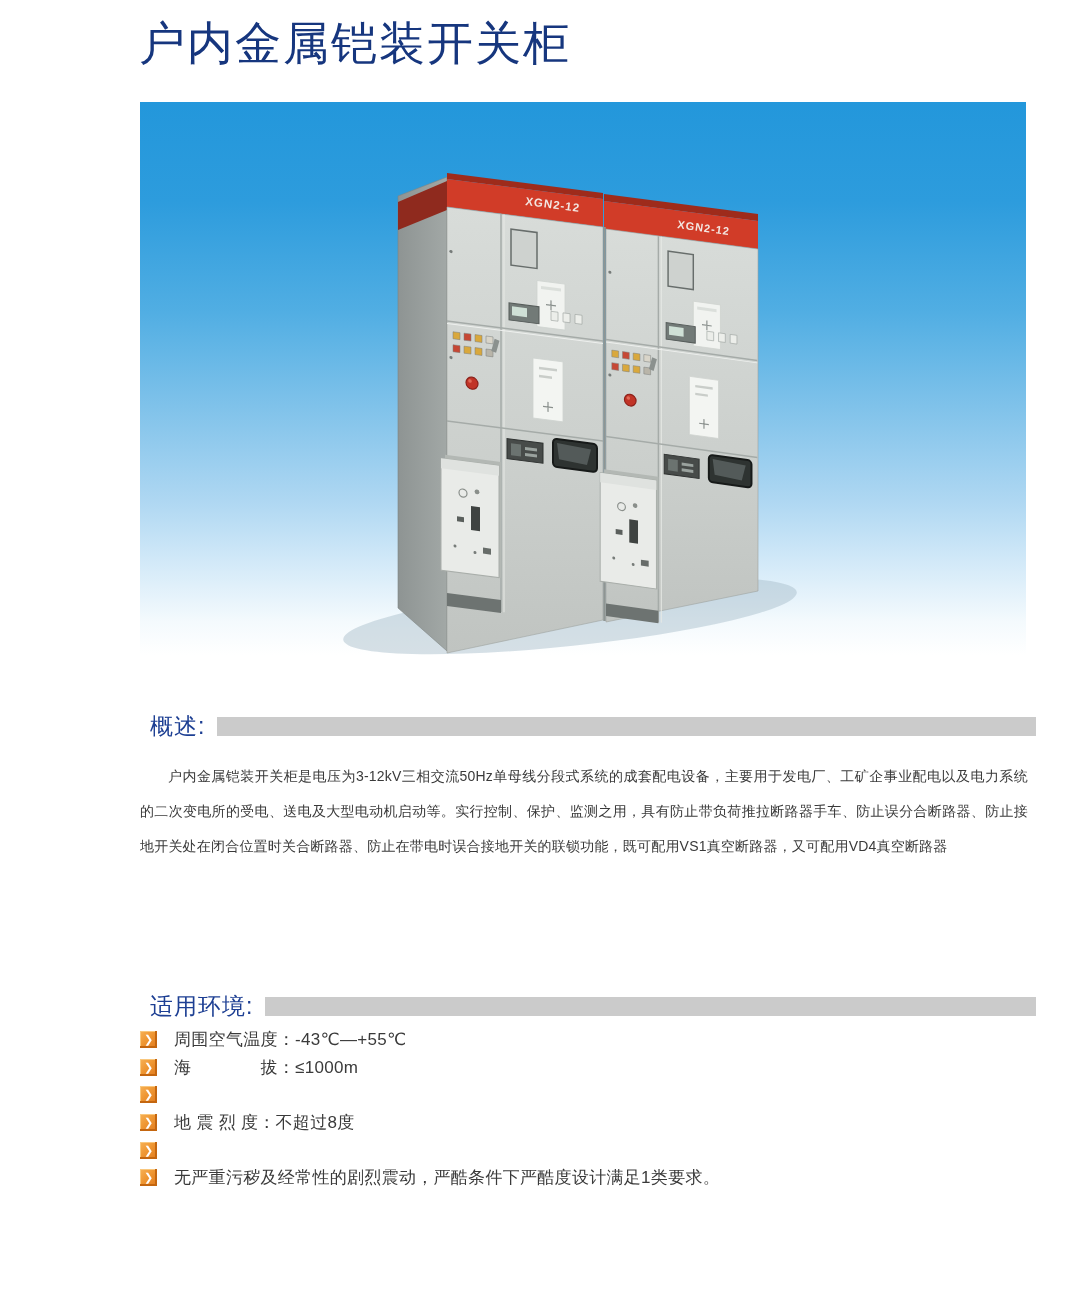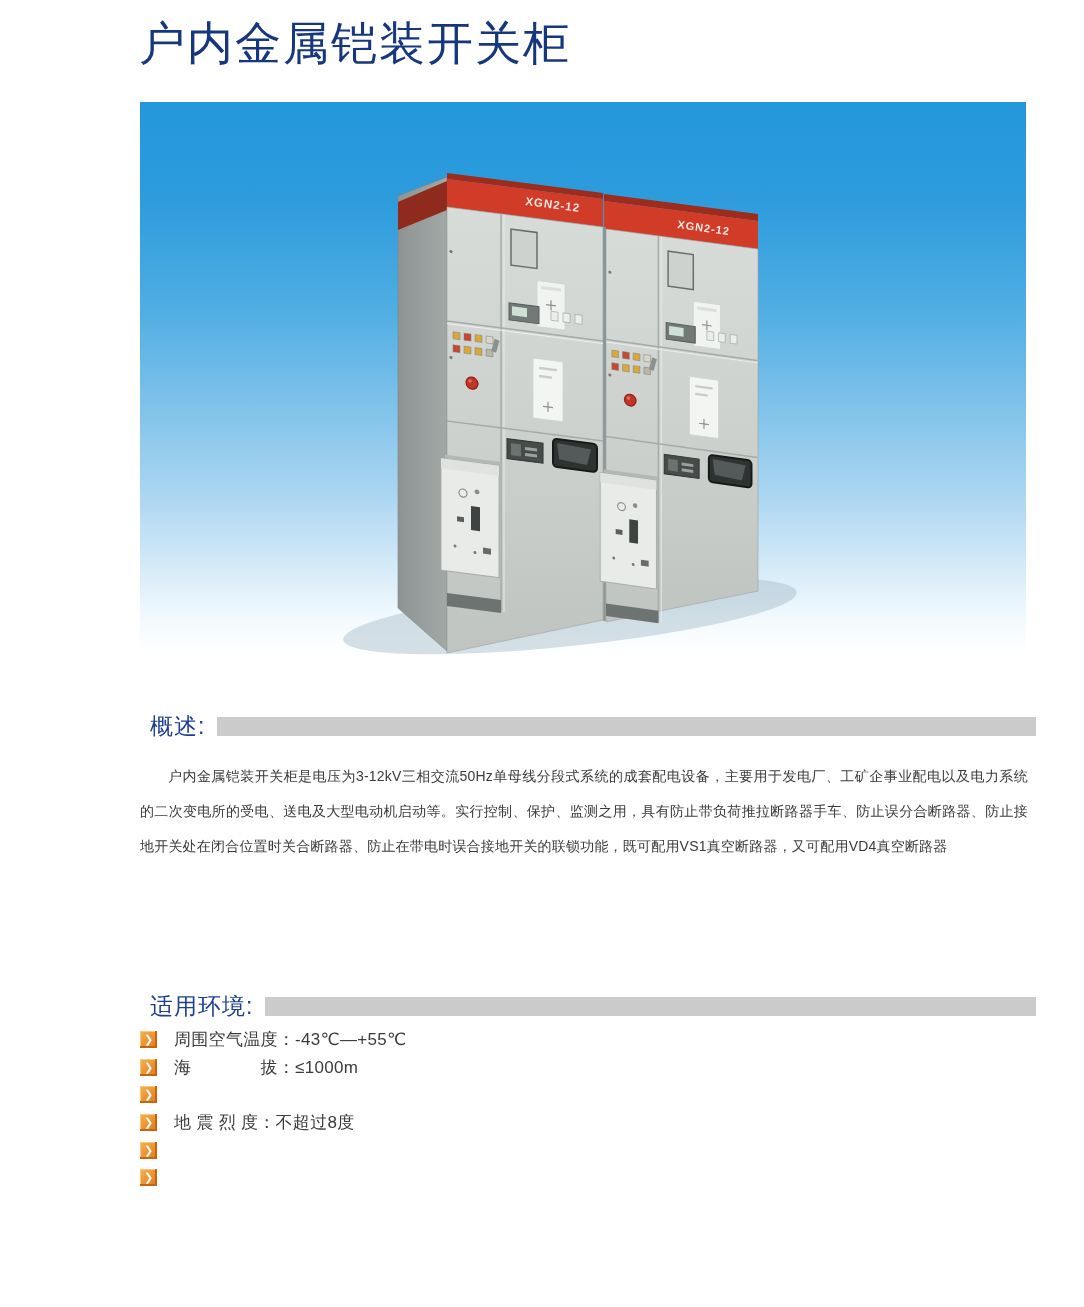--- a/index.html
+++ b/index.html
@@ -178,14 +178,15 @@
   </li>
   <li>
     <span class="bullet-icon">❯</span>
     <span class="env-item-text">地 震 烈 度：不超过8度</span>
   </li>
   <li>
     <span class="bullet-icon">❯</span>
   </li>
   <li>
     <span class="bullet-icon">❯</span>
+    <span class="env-item-text">无严重污秽及经常性的剧烈震动，严酷条件下严酷度设计满足1类要求。</span>
   </li>
 </ul>
 
 </body></html>

